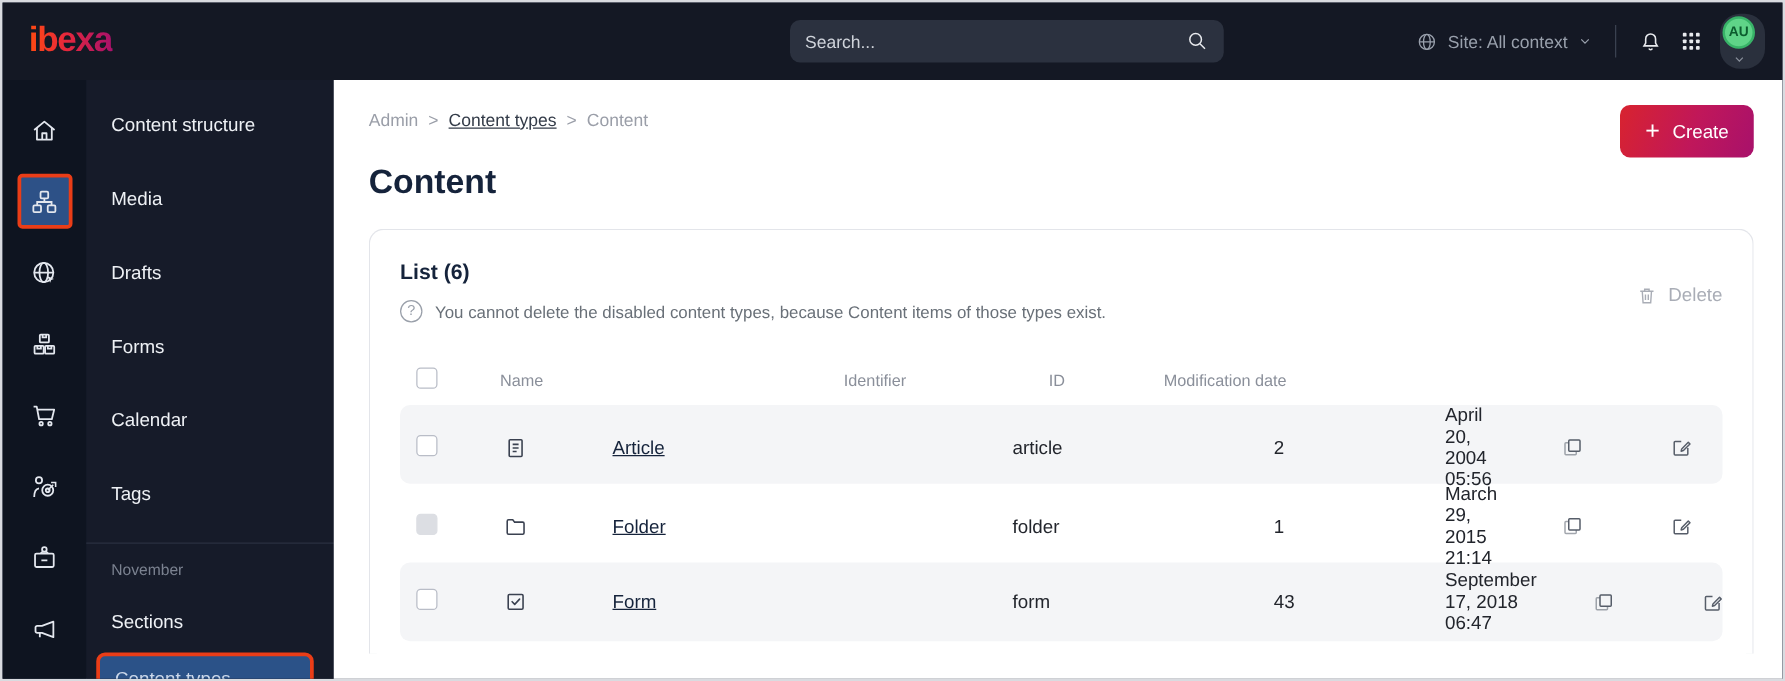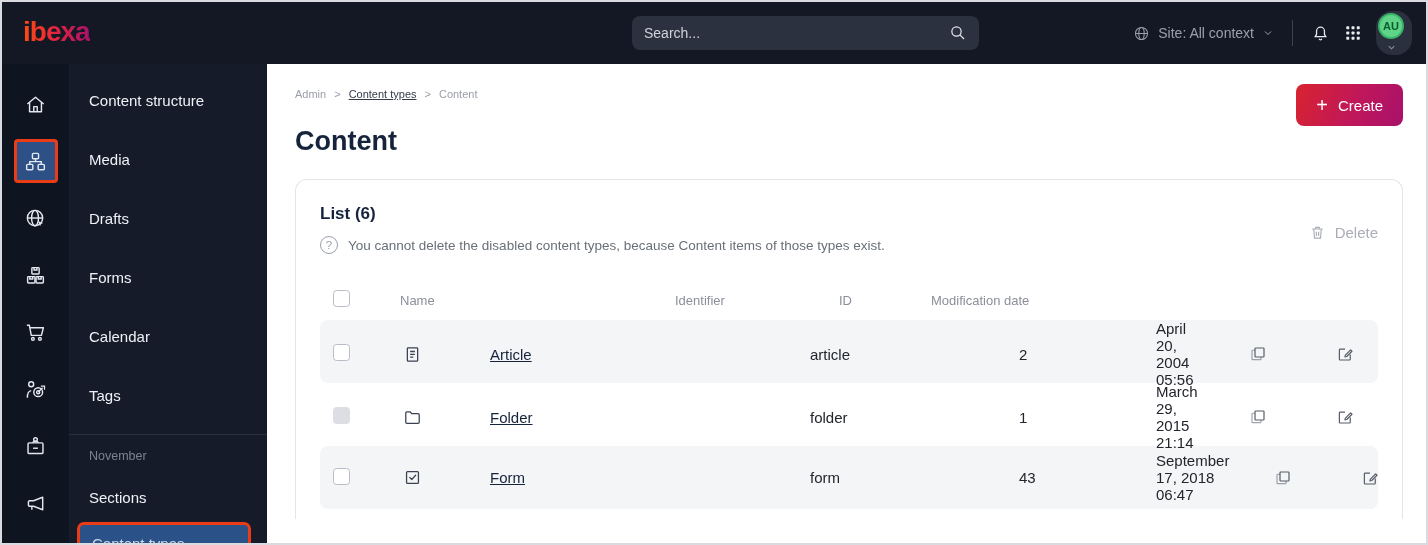--- a/index.html
+++ b/index.html
@@ -36,21 +36,21 @@
   .sbitem { display:block; color:#eef1f5; font-size:15px; padding:12px 0 12px 20px; margin-bottom:18px;
             cursor:pointer; }
   .sbsection { border-top:1px solid #2a3040; margin-top:2px; padding-top:14px; }
   .sblabel { color:#7b8290; font-size:12.5px; padding-left:20px; margin-bottom:14px; }
   .sbitem.small { margin-bottom:4px; }
   .sbitem.active { background:#2b5288; border:3px solid #ea3d17; border-radius:7px; margin:0 16px 4px 8px;
                    padding:10px 0 10px 12px; color:#ccd8ea; }
 
   
   .main { position:relative; flex:1; background:#fff; padding:24px 23px 0 28px; overflow:hidden; }
-  .crumbs { display:flex; align-items:center; gap:8px; font-size:11px; color:#9a9ea8; }
+  .crumbs { display:flex; align-items:center; gap:8px; font-size:14px; color:#9a9ea8; }
   .crumb-link { color:#333b48; font-weight:500; text-decoration:underline; cursor:pointer; }
   .create-btn { position:absolute; right:23px; top:20px; height:42px; padding:0 20px; border:none; border-radius:8px;
                 background:linear-gradient(110deg,#d8232f 0%,#c0175a 55%,#a8116b 100%);
                 color:#fff; font-size:15px; font-weight:500; display:flex; align-items:center; gap:10px; cursor:pointer; }
   .create-plus { font-size:20px; font-weight:300; line-height:1; }
   .page-title { margin-top:26px; font-size:27px; font-weight:700; color:#15233b; }
 
   .card { position:relative; margin-top:22px; border:1px solid #e3e5ea; border-radius:12px 12px 0 0; border-bottom:none;
           background:#fff; padding:24px 24px 0; height:340px; }
   .list-title { font-size:17px; font-weight:700; color:#15233b; }

